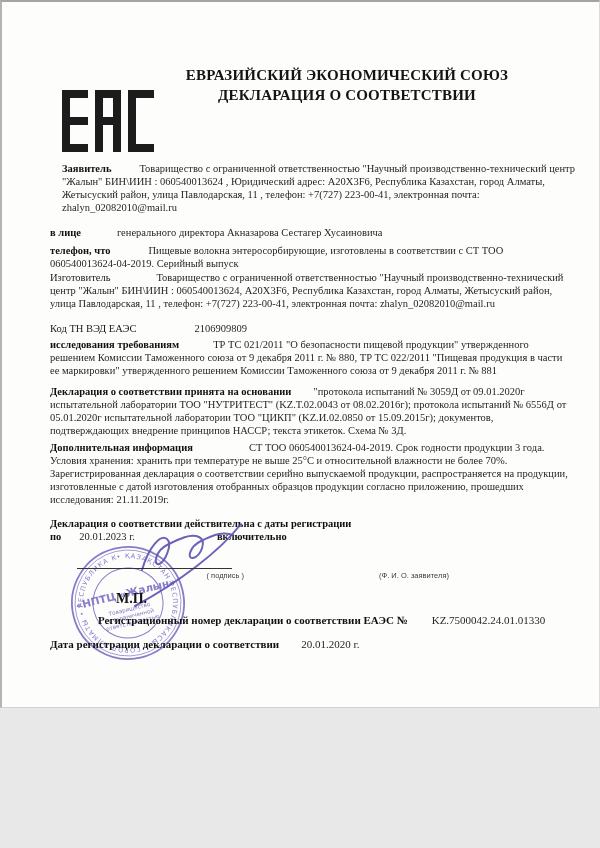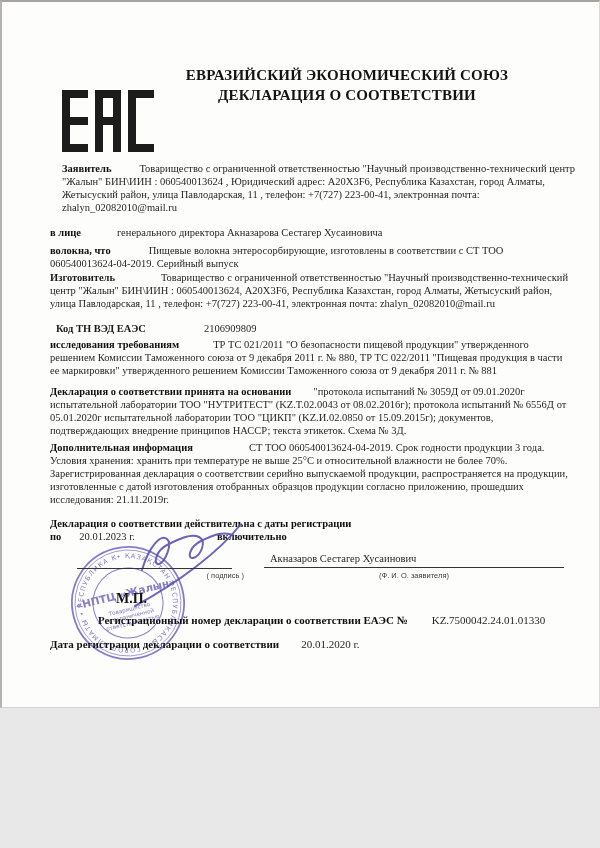--- a/index.html
+++ b/index.html
@@ -13,21 +13,21 @@
     border-right:1px solid #dddbd7;
     border-bottom:1px solid #d5d3cf;
     box-sizing:border-box;
     font-family:"Liberation Serif", serif;
     color:#262626;
     overflow:hidden;
   }
   .abs{position:absolute;}
   .body-text{font-size:10.5px;line-height:13px;width:520px;}
   .lbl{font-weight:bold;color:#101010;}
-  .lbl-reg{font-weight:bold;color:#1a1a1a;}
+  .lbl-reg{font-weight:normal;color:#1a1a1a;}
   .sp{display:inline-block;height:1px;}
   .title{
     left:130px;top:64px;width:430px;text-align:center;
     font-weight:bold;font-size:15px;line-height:19.5px;color:#141414;
     letter-spacing:.2px;
   }
   .eac{left:60px;top:88px;}
   .sigline-left{left:75px;top:552px;width:155px;height:14px;border-bottom:1.2px solid #333;}
   .cap{font-size:7.5px;color:#3c3c3c;text-align:center;font-family:"Liberation Sans",sans-serif;}
   .sig-name-box{left:262px;top:551px;width:300px;height:15px;border-bottom:1.2px solid #333;
@@ -69,28 +69,28 @@
 
   <div class="abs body-text" style="left:60px;top:160px;">
     <span class="lbl">Заявитель</span><span class="sp" style="width:28px"></span><span>Товарищество с ограниченной ответственностью "Научный производственно-технический центр "Жалын" БИН\ИИН : 060540013624 , Юридический адрес: A20X3F6, Республика Казахстан, город Алматы, Жетысуский район, улица Павлодарская, 11 , телефон: +7(727) 223-00-41, электронная почта: zhalyn_02082010@mail.ru</span>
   </div>
 
   <div class="abs body-text" style="left:48px;top:224px;">
     <span class="lbl">в лице</span><span class="sp" style="width:36px"></span><span>генерального директора Акназарова Сестагер Хусаиновича</span>
   </div>
 
   <div class="abs body-text" style="left:48px;top:242px;">
-    <span class="lbl">волокна, что</span><span class="sp" style="width:38px"></span><span>Пищевые волокна энтеросорбирующие, изготовлены в соответствии с СТ ТОО 060540013624-04-2019. Серийный выпуск</span>
+    <span class="lbl">телефон, что</span><span class="sp" style="width:38px"></span><span>Пищевые волокна энтеросорбирующие, изготовлены в соответствии с СТ ТОО 060540013624-04-2019. Серийный выпуск</span>
   </div>
 
   <div class="abs body-text" style="left:48px;top:269px;">
     <span class="lbl-reg">Изготовитель</span><span class="sp" style="width:46px"></span><span>Товарищество с ограниченной ответственностью "Научный производственно-технический центр "Жалын" БИН\ИИН : 060540013624, A20X3F6, Республика Казахстан, город Алматы, Жетысуский район, улица Павлодарская, 11 , телефон: +7(727) 223-00-41, электронная почта: zhalyn_02082010@mail.ru</span>
   </div>
 
-  <div class="abs body-text" style="left:48px;top:320px;margin-left:6px;">
+  <div class="abs body-text" style="left:48px;top:320px;">
     <span class="lbl-reg">Код ТН ВЭД ЕАЭС</span><span class="sp" style="width:58px"></span><span>2106909809</span>
   </div>
 
   <div class="abs body-text" style="left:48px;top:336px;">
     <span class="lbl">исследования требованиям</span><span class="sp" style="width:34px"></span><span>ТР ТС 021/2011 "О безопасности пищевой продукции" утвержденного решением Комиссии Таможенного союза от 9 декабря 2011 г. № 880, ТР ТС 022/2011 "Пищевая продукция в части ее маркировки" утвержденного решением Комиссии Таможенного союза от 9 декабря 2011 г. № 881</span>
   </div>
 
   <div class="abs body-text" style="left:48px;top:383px;">
     <span class="lbl">Декларация о соответствии принята на основании</span><span class="sp" style="width:22px"></span><span>"протокола испытаний № 3059Д  от 09.01.2020г испытательной лаборатории ТОО "НУТРИТЕСТ" (KZ.Т.02.0043 от 08.02.2016г); протокола испытаний № 6556Д от 05.01.2020г испытательной лаборатории ТОО "ЦИКП" (KZ.И.02.0850 от 15.09.2015г); документов, подтверждающих внедрение принципов НАССР; текста  этикеток. Схема № 3Д.</span>
   </div>
@@ -123,23 +123,20 @@
   <svg class="abs sig-svg" width="150" height="95" viewBox="0 0 150 95">
     <g fill="none" stroke="#584eb0" stroke-width="2" stroke-linecap="round">
       <path d="M 25,52 C 32,28 44,16 50,21 C 56,26 48,44 42,46 C 36,48 38,33 50,27 C 62,21 74,15 82,19 C 90,23 84,38 76,40 C 70,41 72,29 84,23 C 96,17 106,13 116,17"></path>
       <path d="M 124,6 C 102,34 62,64 18,88"></path>
     </g>
   </svg>
 
   <div class="abs sigline-left"></div>
   <div class="abs cap" style="left:87px;top:569px;width:155px;text-align:right;">( подпись )</div>
 
-  <div class="abs sig-name-box">
-    <span>Акназаров Сестагер Хусаинович</span>
-  </div>
   <div class="abs cap" style="left:262px;top:569px;width:300px;">(Ф. И. О. заявителя)</div>
 
   <div class="abs mp">М.П.</div>
 
   <div class="abs body-text regline" style="left:48px;top:611px;margin-left:48px;">
     <span class="lbl">Регистрационный номер декларации о соответствии ЕАЭС №</span><span class="sp" style="width:24px"></span><span>KZ.7500042.24.01.01330</span>
   </div>
 
   <div class="abs body-text regline" style="left:48px;top:635px;">
     <span class="lbl">Дата регистрации декларации о соответствии</span><span class="sp" style="width:22px"></span><span>20.01.2020 г.</span>

